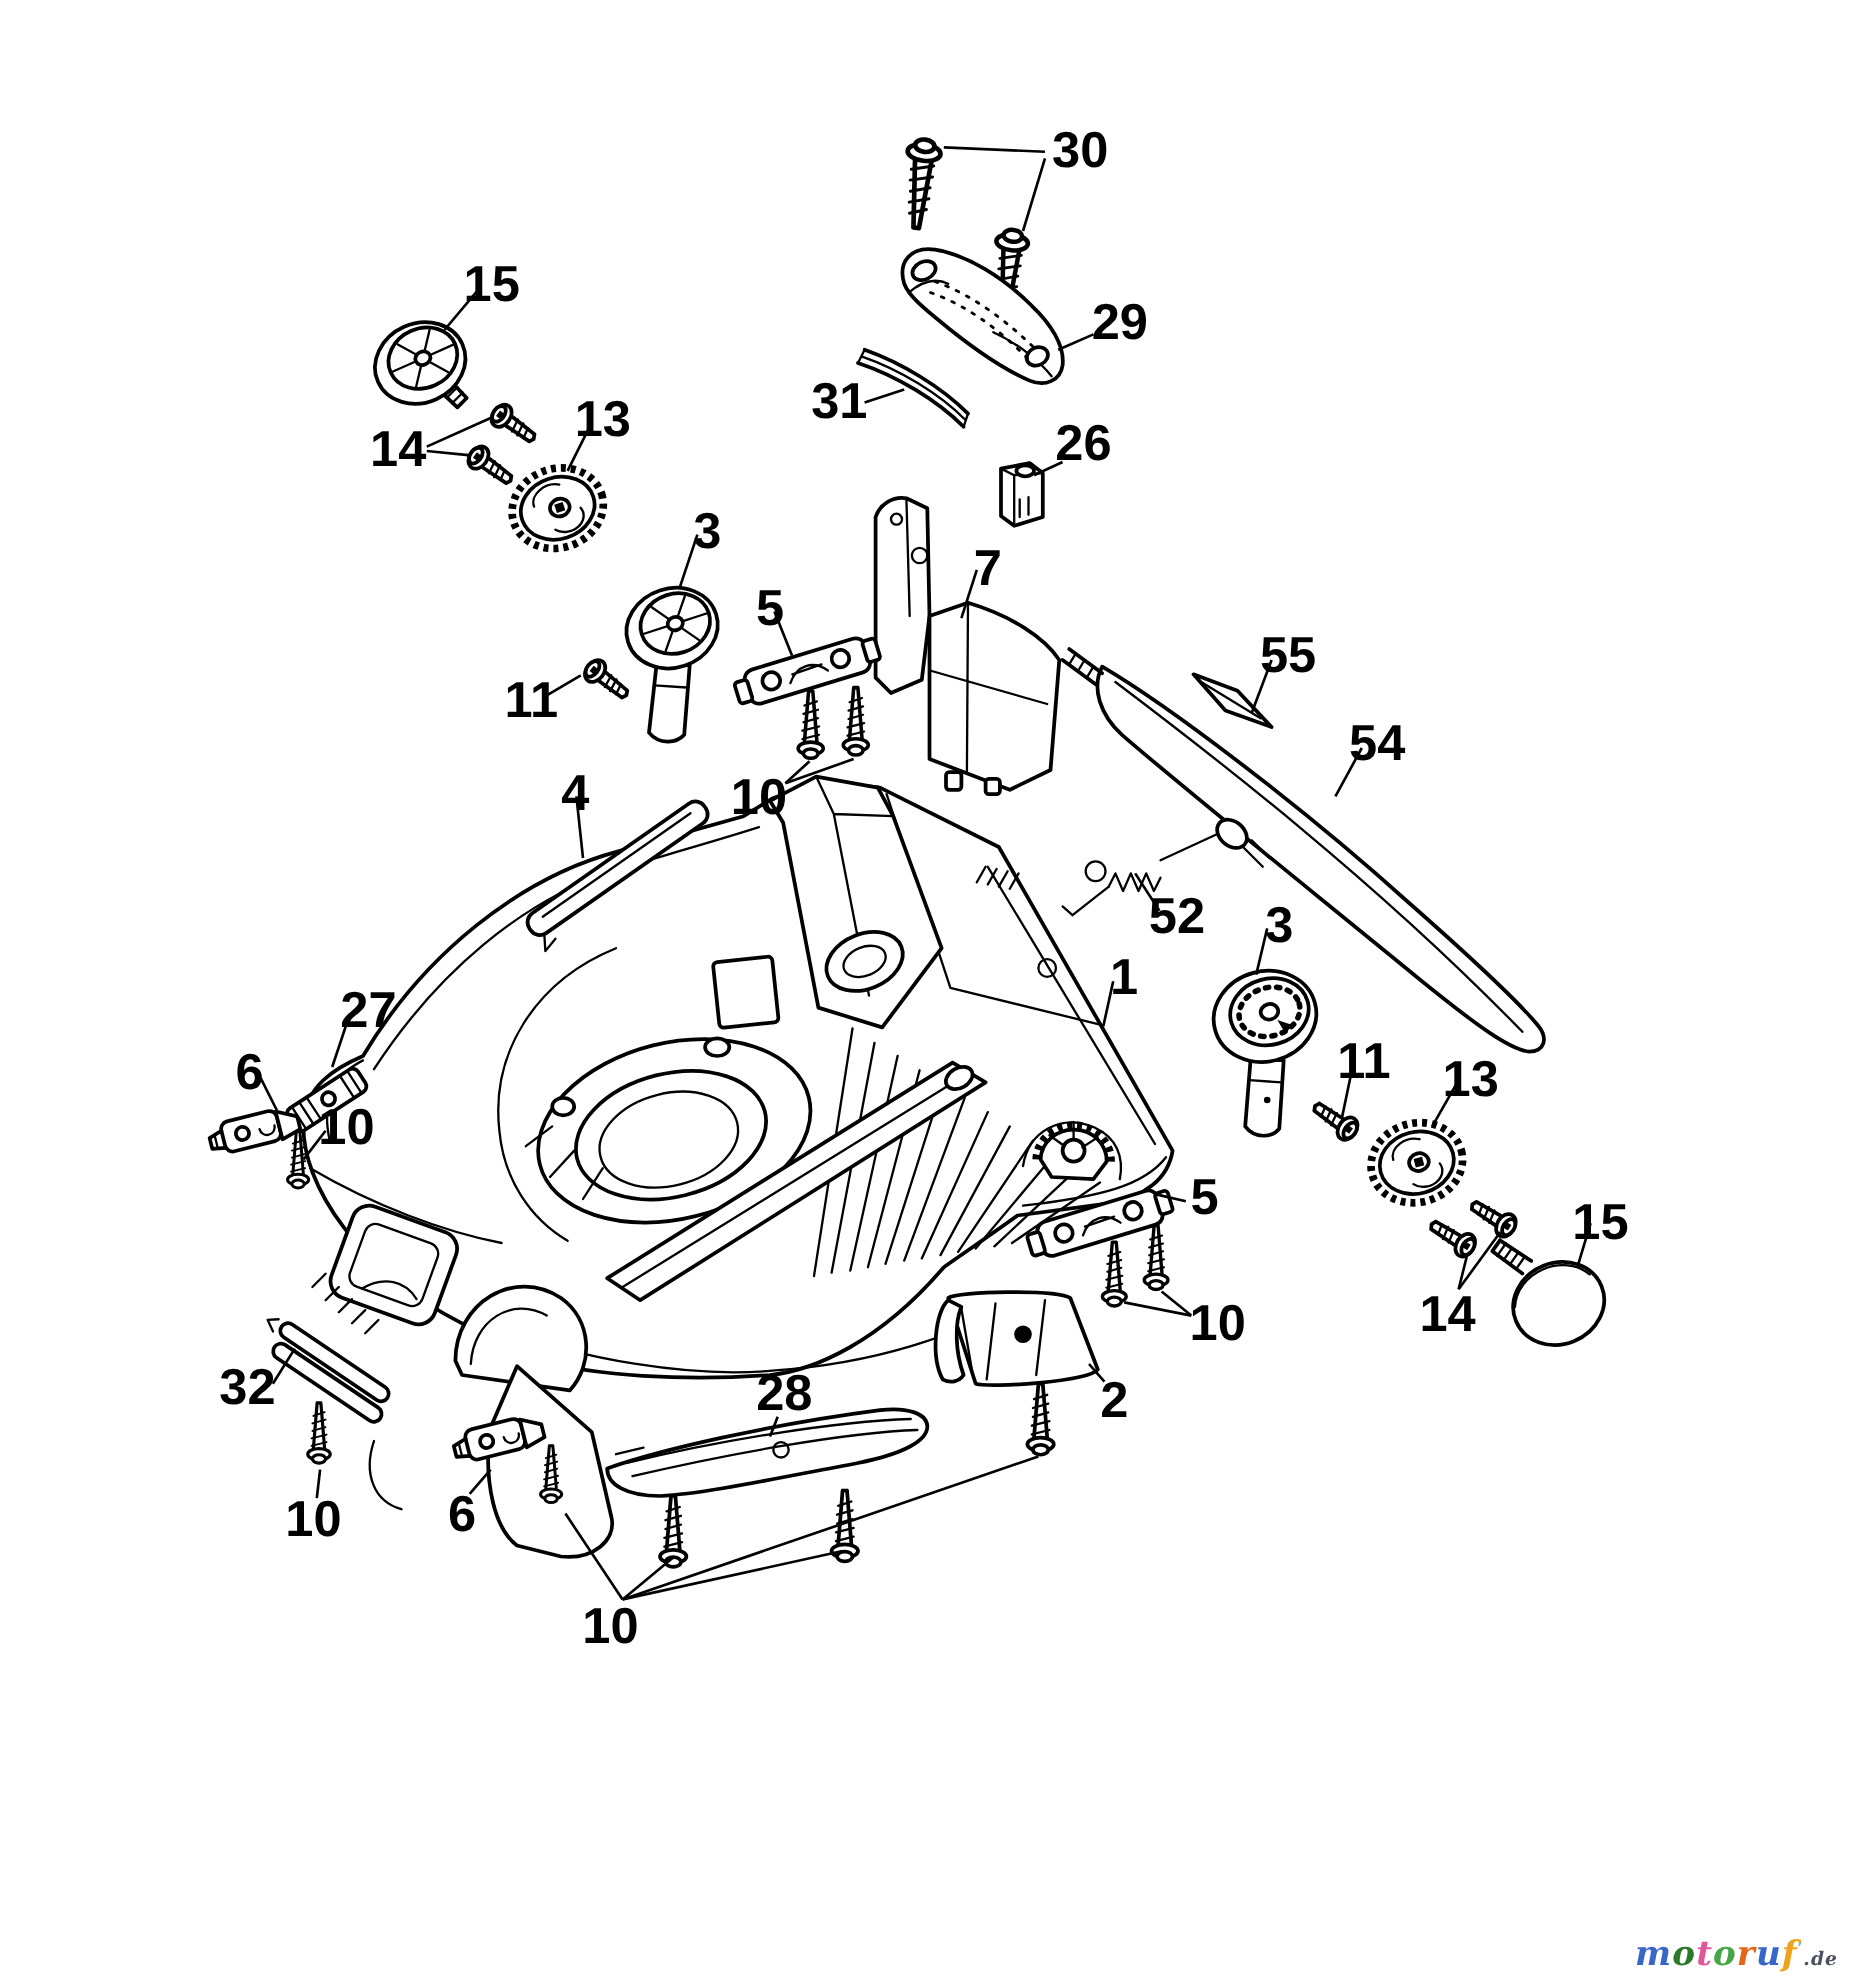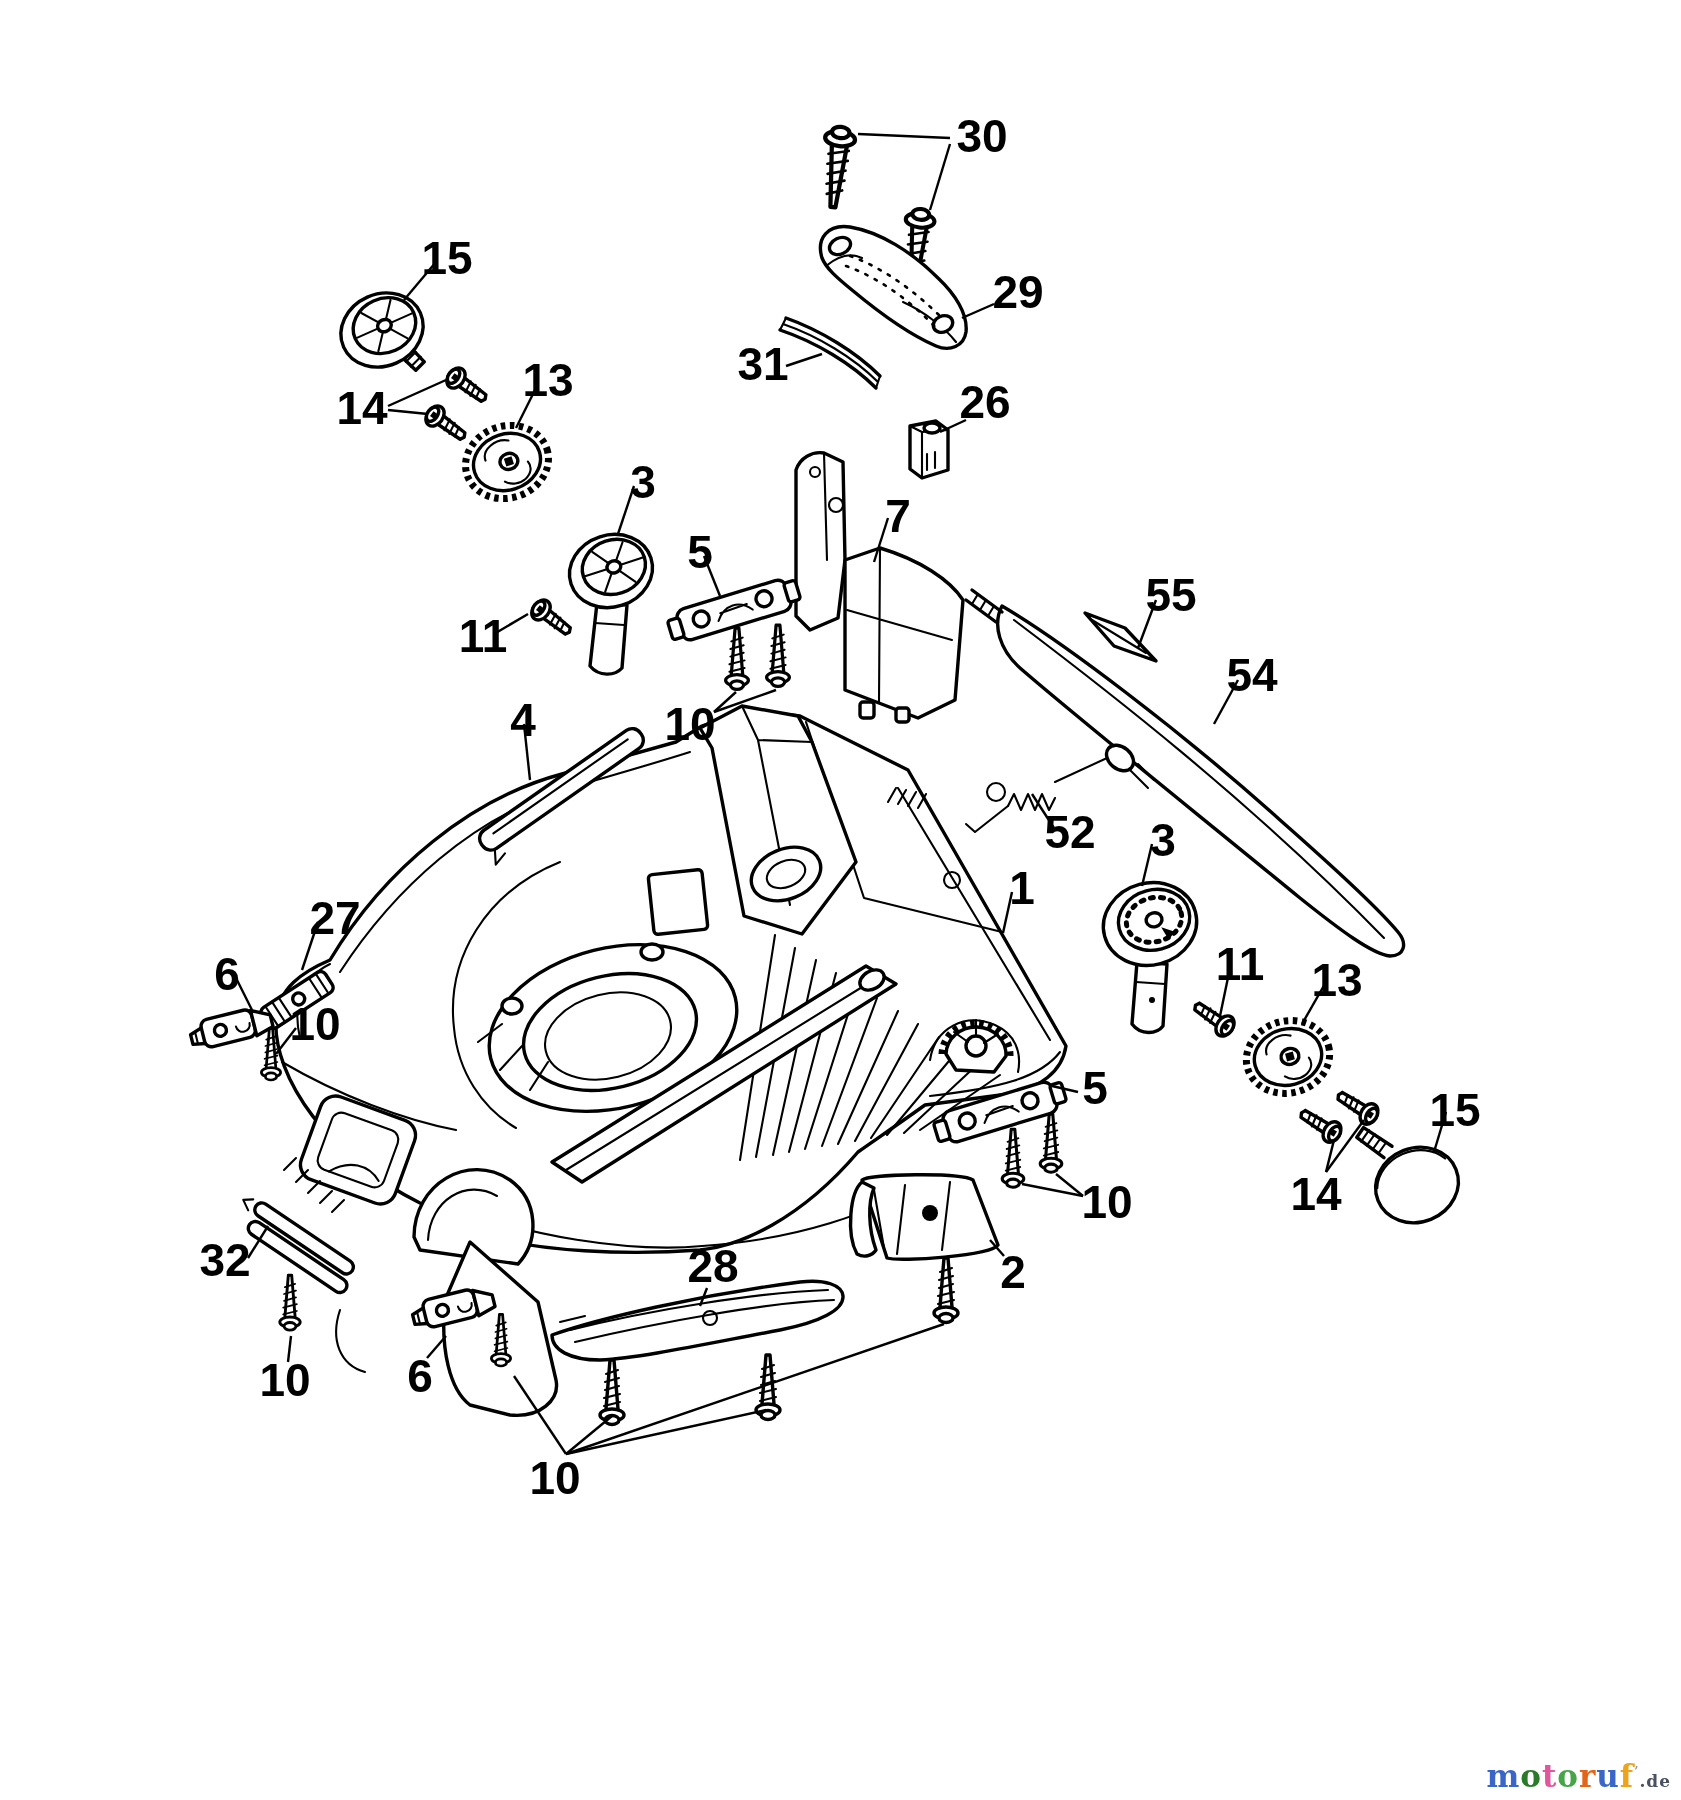--- a/index.html
+++ b/index.html
@@ -8,21 +8,21 @@
   svg{position:absolute;left:0;top:0;}
   .ln{fill:none;stroke:#000;stroke-width:3.4;stroke-linecap:round;stroke-linejoin:round;}
   .thin{stroke-width:2.1;}
   .fw{fill:#fff;stroke:#000;stroke-width:3.4;stroke-linejoin:round;}
   .dots{fill:none;stroke:#000;stroke-width:2.6;stroke-dasharray:2.5 8;stroke-linecap:round;}
   .teeth{fill:#fff;stroke:#000;stroke-width:7;stroke-dasharray:4.5 4.5;}
   .callout{font-family:"Liberation Sans",sans-serif;font-weight:700;font-size:46px;
            fill:#000;text-anchor:middle;}
   .leader{stroke:#000;stroke-width:2.4;}
   .wm{position:absolute;right:10px;bottom:6px;font-family:"DejaVu Serif",serif;
-      font-weight:700;font-size:31px;letter-spacing:1px;white-space:nowrap;}
+      font-weight:700;font-size:31px;letter-spacing:1px;white-space:nowrap;font-style:italic;}
   .wm .suffix{font-size:17px;}
   .wm .tm{font-size:12px;vertical-align:super;}
 </style>
 </head>
 <body>
 
 <div class="stage">
 <svg width="1681" height="1800" viewBox="0 0 1681 1800" xmlns="http://www.w3.org/2000/svg">
 
   <defs>

